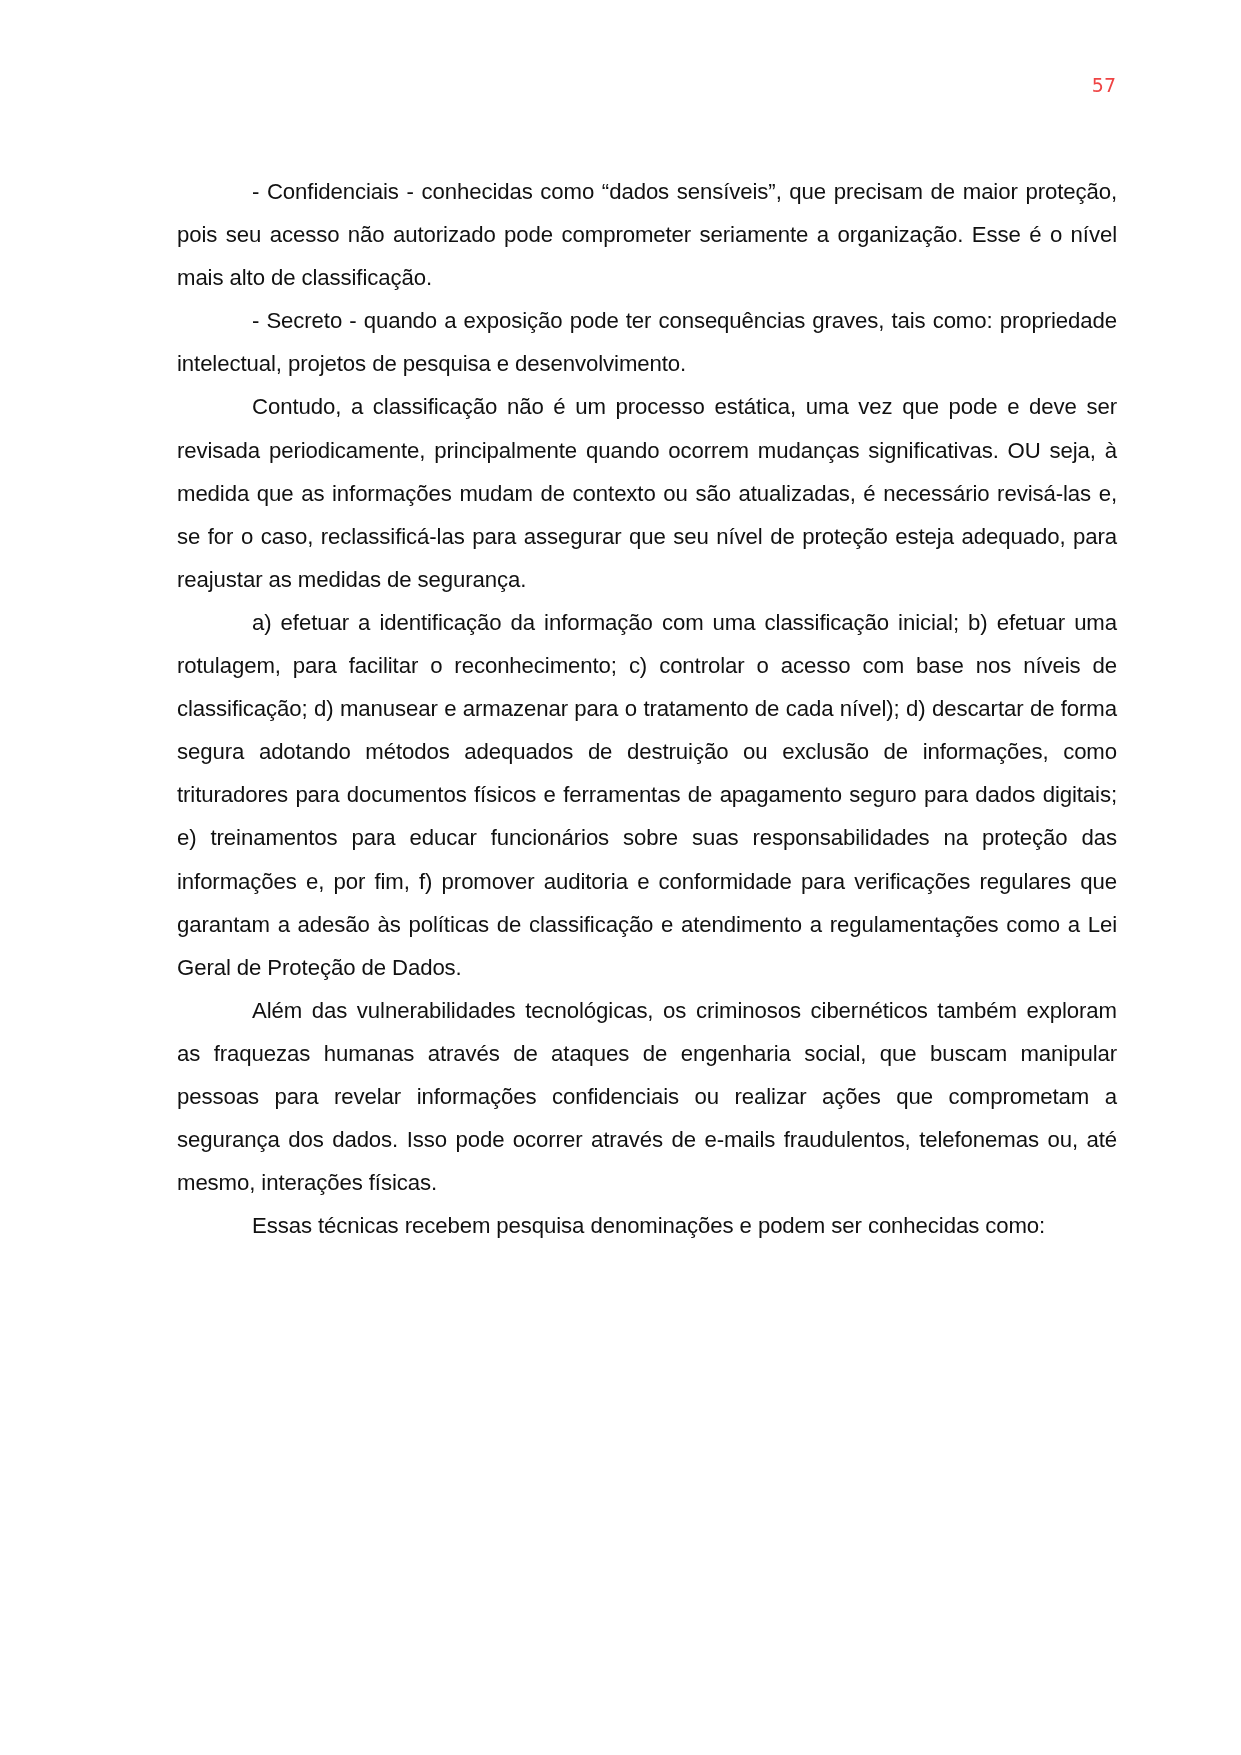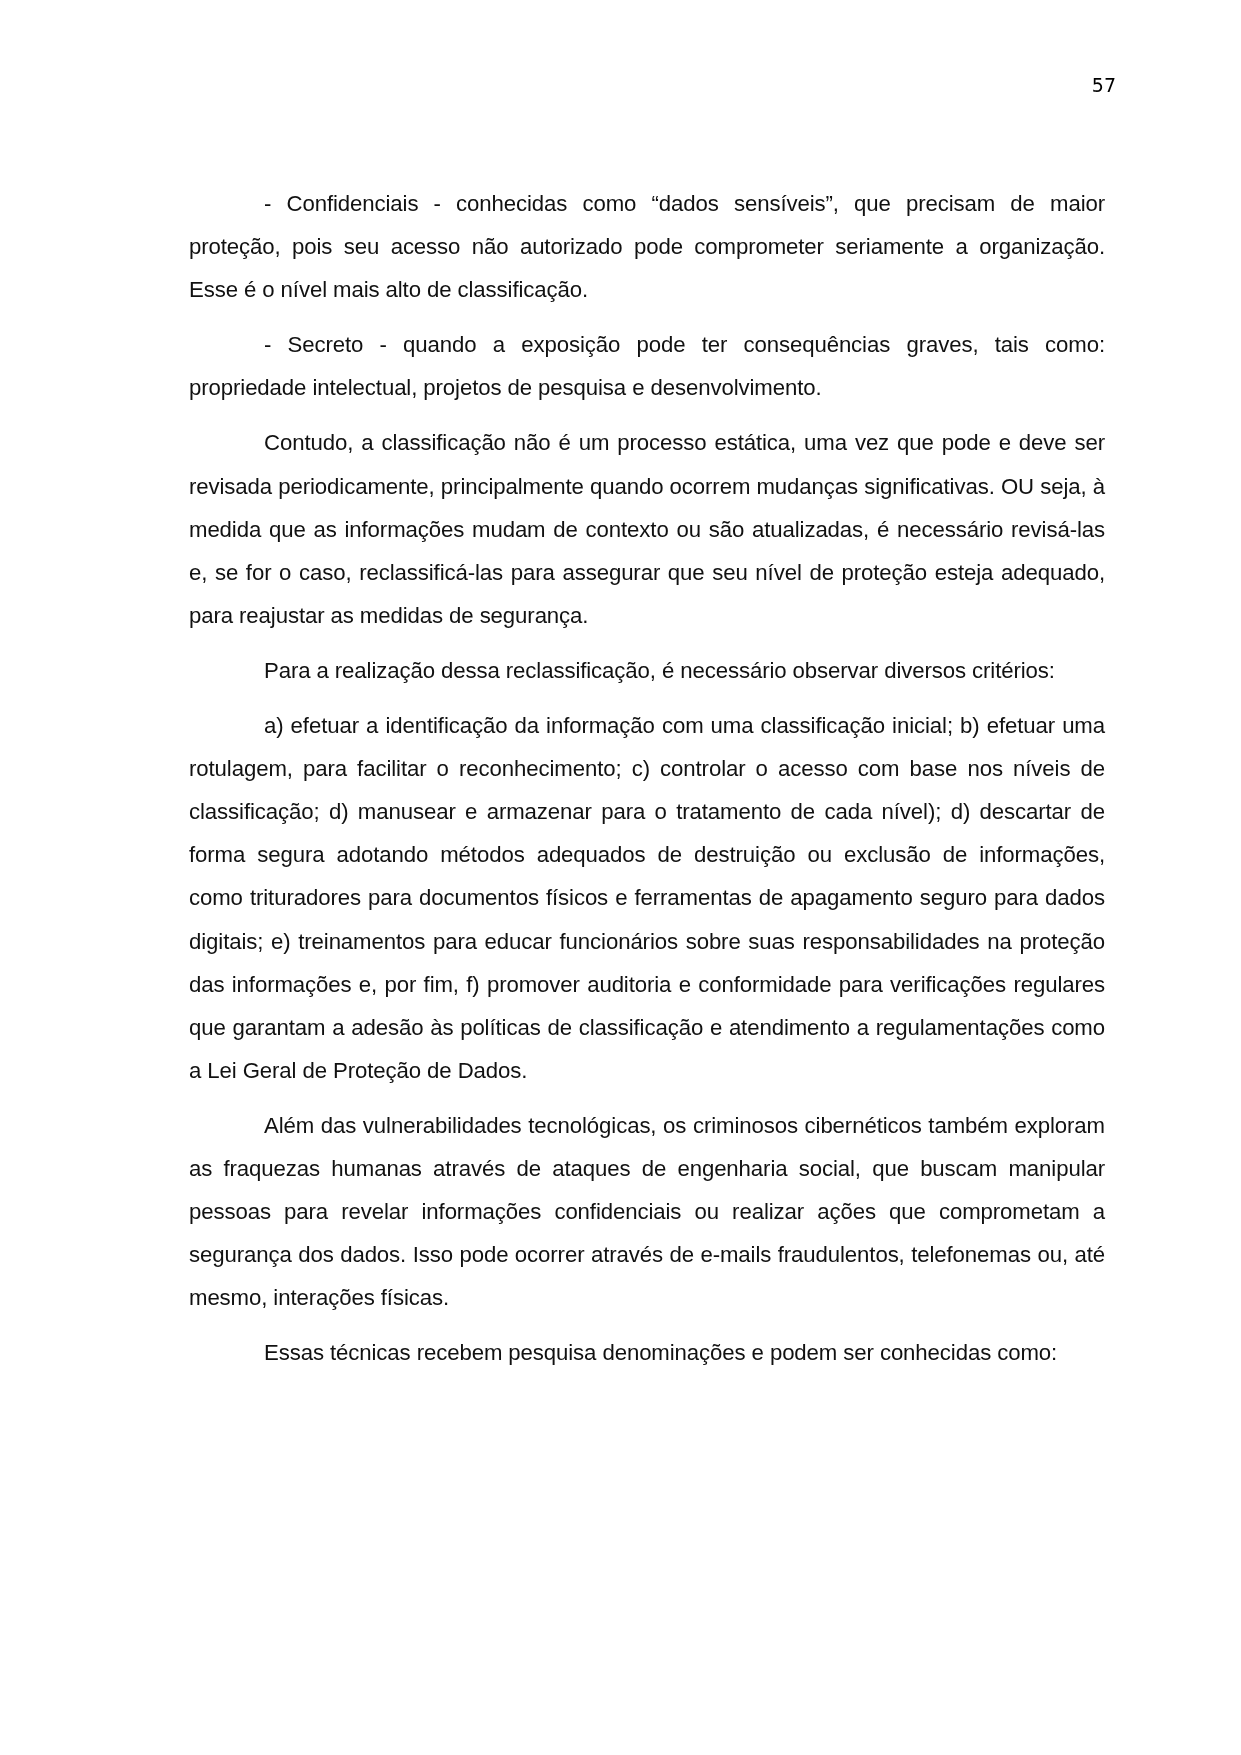--- a/index.html
+++ b/index.html
@@ -13,48 +13,47 @@
       position: relative;
       overflow: hidden;
       color: #111111;
     }
     .page-number {
       position: absolute;
       top: 74px;
       right: 125px;
       font-family: "DejaVu Sans", sans-serif;
       font-size: 19px;
-      color: #000000;
+      color: #ef4444;
     }
     .body-text {
       position: absolute;
       left: 177px;
       top: 170px;
       width: 940px;
       font-family: "Liberation Sans", sans-serif;
       font-size: 22.2px;
       line-height: 43.1px;
       text-align: justify;
       letter-spacing: -0.1px;
     }
     .body-text p {
-      margin: 12px;
+      margin: 0;
       text-indent: 75px;
       text-align: justify;
     }
     .body-text b {
       font-weight: bold;
     }
   </style>
 </head>
 <body>
 
 <div class="page-number">57</div>
 
 <div class="body-text">
   <p>- Confidenciais - conhecidas como “dados sensíveis”, que precisam de maior proteção, pois seu acesso não autorizado pode comprometer seriamente a organização. Esse é o nível mais alto de classificação.</p>
   <p>- Secreto - quando a exposição pode ter consequências graves, tais como: propriedade intelectual, projetos de pesquisa e desenvolvimento.</p>
   <p>Contudo, a classificação não é um processo estática, uma vez que pode e deve ser revisada periodicamente, principalmente quando ocorrem mudanças significativas. OU seja, à medida que as informações mudam de contexto ou são atualizadas, é necessário revisá-las e, se for o caso, reclassificá-las para assegurar que seu nível de proteção esteja adequado, para reajustar as medidas de segurança.</p>
-  <p>Para a realização dessa reclassificação, é necessário observar diversos critérios:</p>
   <p>a) efetuar a identificação da informação com uma classificação inicial; b) efetuar uma rotulagem, para facilitar o reconhecimento; c) controlar o acesso com base nos níveis de classificação; d) manusear e armazenar para o tratamento de cada nível); d) descartar de forma segura adotando métodos adequados de destruição ou exclusão de informações, como trituradores para documentos físicos e ferramentas de apagamento seguro para dados digitais; e) treinamentos para educar funcionários sobre suas responsabilidades na proteção das informações e, por fim, f) promover auditoria e conformidade para verificações regulares que garantam a adesão às políticas de classificação e atendimento a regulamentações como a Lei Geral de Proteção de Dados.</p>
   <p>Além das vulnerabilidades tecnológicas, os criminosos cibernéticos também exploram as fraquezas humanas através de ataques de engenharia social, que buscam manipular pessoas para revelar informações confidenciais ou realizar ações que comprometam a segurança dos dados. Isso pode ocorrer através de e-mails fraudulentos, telefonemas ou, até mesmo, interações físicas.</p>
   <p>Essas técnicas recebem pesquisa denominações e podem ser conhecidas como:</p>
 </div>
 
 </body></html>

